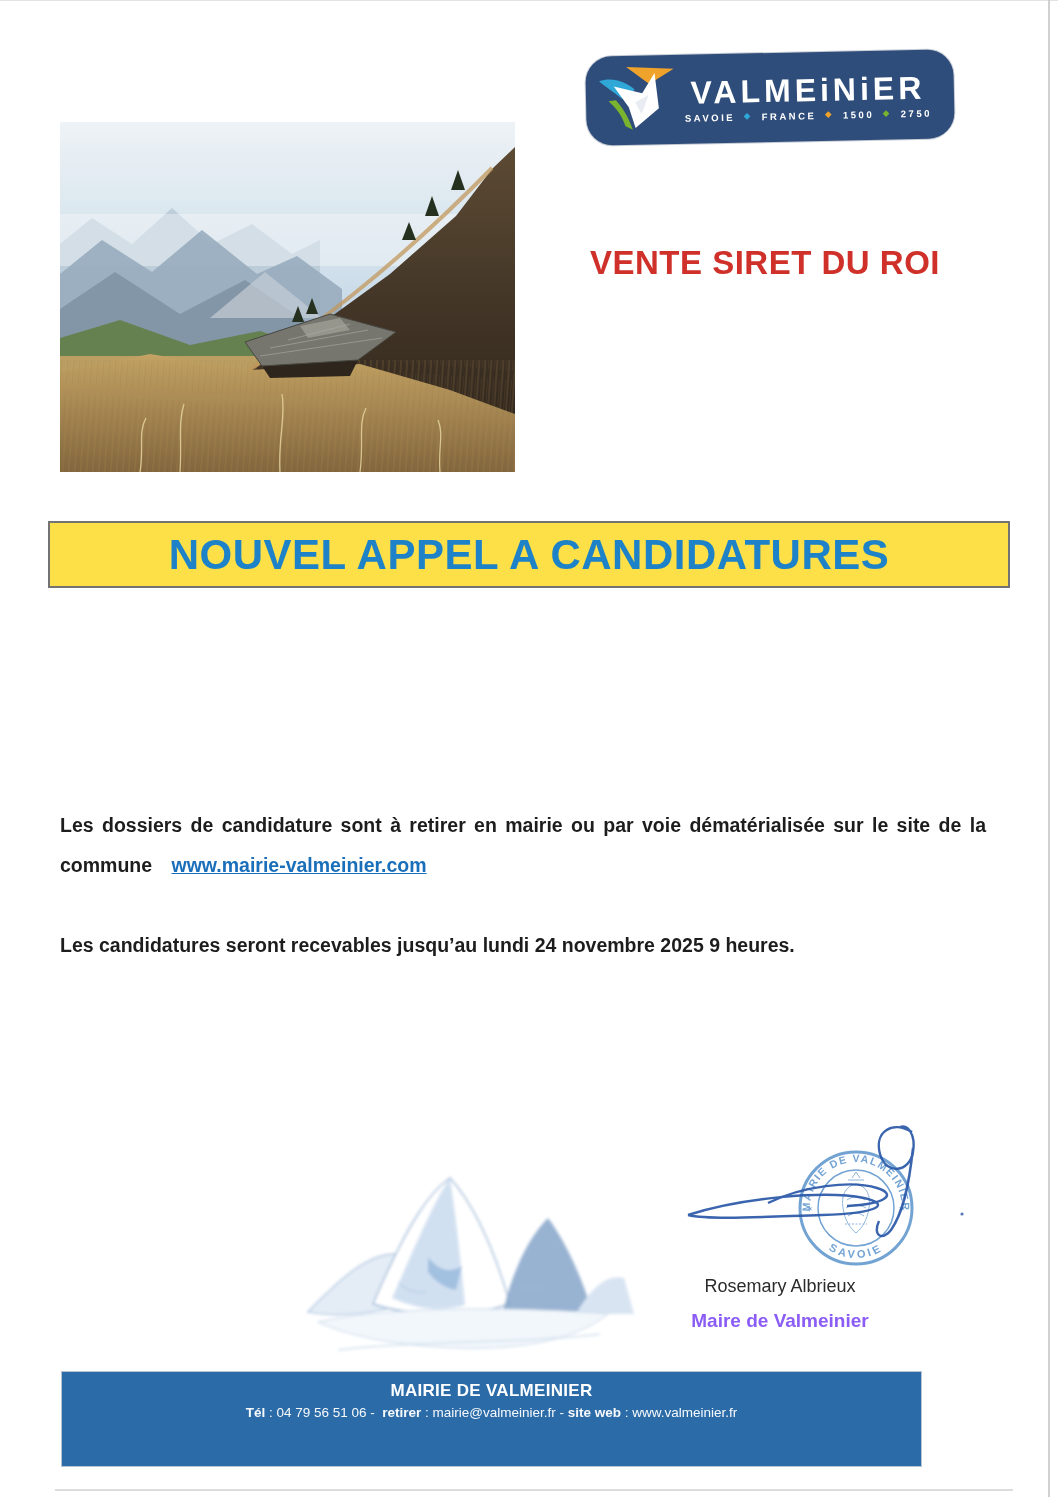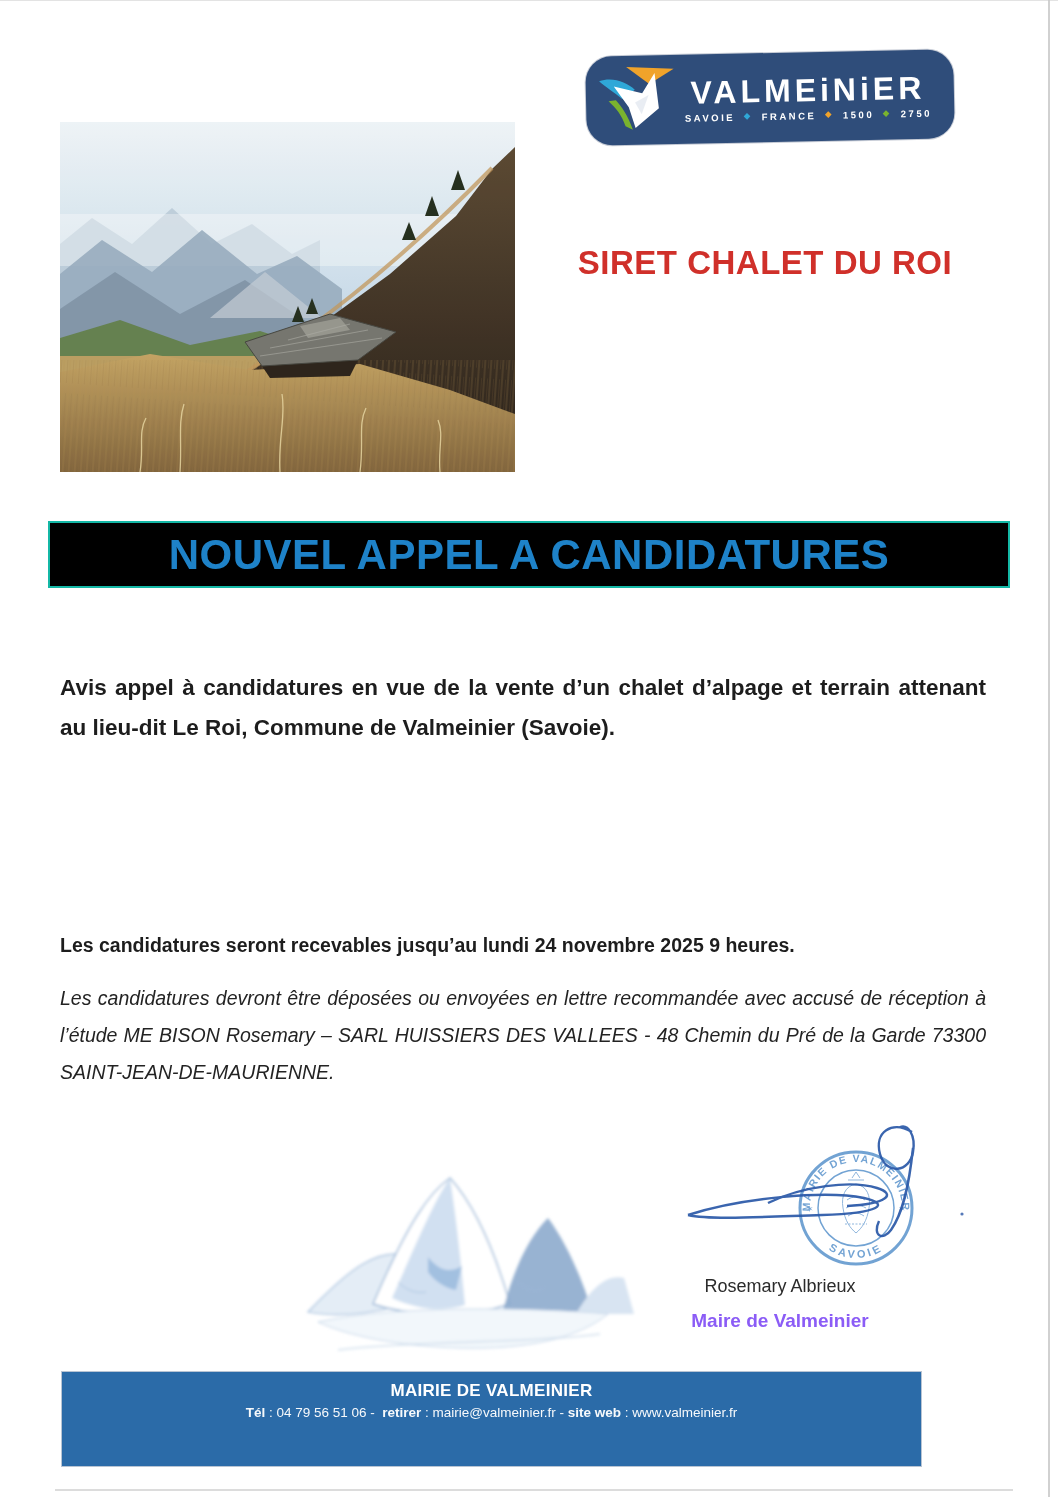--- a/index.html
+++ b/index.html
@@ -20,22 +20,22 @@
   .logo-sub{margin-top:3px;color:#ffffff;font-size:9.5px;font-weight:bold;letter-spacing:2.5px;
             display:flex;justify-content:center;align-items:center;gap:9px;}
   .diamond{font-size:8px;line-height:8px;}
 
   
   .photo{position:absolute;left:60px;top:122px;width:455px;height:350px;}
 
   
   .headline{position:absolute;left:548px;top:244px;width:434px;margin:0;text-align:center;
             font-size:33px;font-weight:bold;letter-spacing:.5px;}
-  .banner{position:absolute;left:48px;top:521px;width:958px;height:63px;border:2px solid #14b8a6;
-          display:flex;align-items:center;justify-content:center;background:#000000;}
+  .banner{position:absolute;left:48px;top:521px;width:958px;height:63px;border:2px solid #737373;
+          display:flex;align-items:center;justify-content:center;background:#fde047;}
   .banner-text{font-size:42px;font-weight:bold;letter-spacing:.5px;}
 
   
   .para{position:absolute;left:60px;width:926px;color:#1d1d1d;text-align:justify;}
   .p-intro{top:645px;font-size:22.5px;font-weight:bold;line-height:40px;}
   .p-dossiers{top:785px;font-size:19.5px;font-weight:bold;line-height:40px;}
   .p-deadline{top:914px;font-size:19.5px;font-weight:bold;}
   .p-depot{top:960px;font-size:19.5px;font-style:italic;line-height:37px;color:#232323;}
   .p-rens{top:1118px;font-size:20px;font-weight:bold;}
   .doc-link{font-weight:bold;text-decoration:underline;cursor:pointer;}
@@ -140,32 +140,31 @@
         <path d="M120,350 C122,320 118,300 124,282"></path>
         <path d="M220,350 C218,315 226,295 222,272"></path>
         <path d="M300,350 C304,320 298,302 306,286"></path>
         <path d="M80,350 C84,326 78,310 86,296"></path>
         <path d="M380,350 C378,326 384,312 378,298"></path>
       </g>
       <rect x="0" y="0" width="455" height="350" fill="#f4e8d0" opacity="0.05"></rect>
     </svg>
   </div>
 
-  <h1 class="headline" style="color: rgb(208, 48, 42);">SIRET CHALET DU ROI</h1>
+  <h1 class="headline" style="color: rgb(208, 48, 42);">VENTE SIRET DU ROI</h1>
 
   <div class="banner">
     <span class="banner-text" style="color: rgb(30, 130, 200);">NOUVEL APPEL A CANDIDATURES</span>
   </div>
 
-  <p class="para p-intro">Avis appel à candidatures en vue de la vente d’un chalet d’alpage et terrain attenant au lieu-dit Le Roi, Commune de Valmeinier (Savoie).</p>
-
+
+  <p class="para p-dossiers"><span>Les dossiers de candidature sont à retirer en mairie ou par voie dématérialisée sur le site de la commune </span><a class="doc-link gap-before" style="color: rgb(26, 111, 186);">www.mairie-valmeinier.com</a></p>
 
   <p class="para p-deadline">Les candidatures seront recevables jusqu’au lundi 24 novembre 2025 9 heures.</p>
 
-  <p class="para p-depot">Les candidatures devront être déposées ou envoyées en lettre recommandée avec accusé de réception à l’étude ME BISON Rosemary – SARL HUISSIERS DES VALLEES - 48 Chemin du Pré de la Garde 73300 SAINT-JEAN-DE-MAURIENNE.</p>
 
 
   <svg class="sig-svg" width="330" height="170" viewBox="0 0 330 170">
     <defs>
       <path id="arcTop" d="M -46,0 A 46,46 0 0 1 46,0"></path>
       <path id="arcBot" d="M -50,0 A 50,50 0 0 0 50,0"></path>
     </defs>
     <g transform="translate(206,90)" opacity="0.85">
       <circle r="56" fill="none" stroke="#5a93cc" stroke-width="3"></circle>
       <circle r="38" fill="none" stroke="#5a93cc" stroke-width="1.5"></circle>

